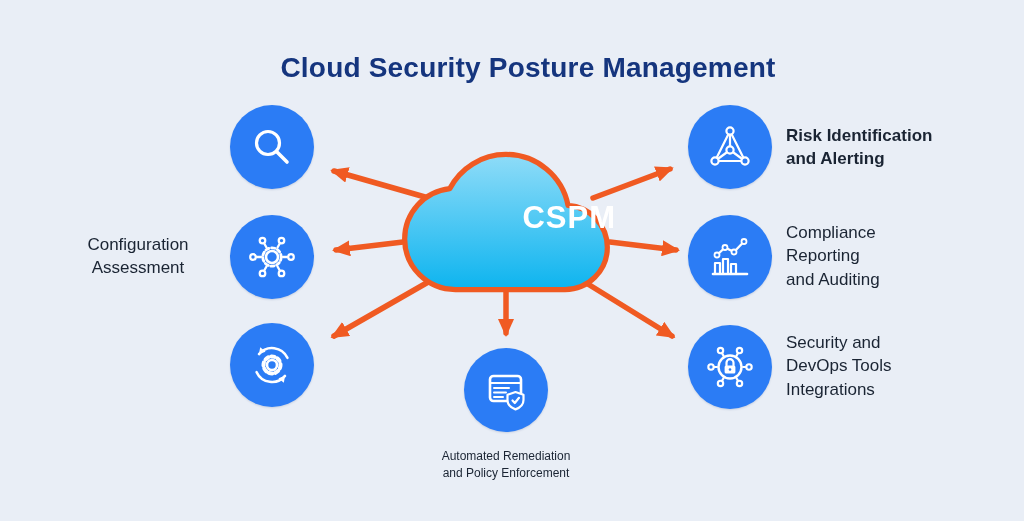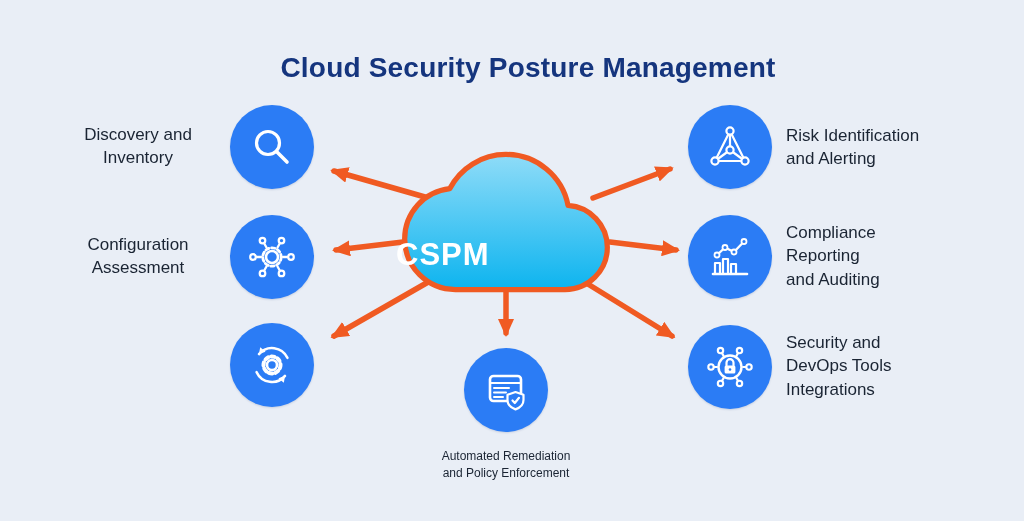--- a/index.html
+++ b/index.html
@@ -21,23 +21,22 @@
   .cloud svg { display:block; width:220px; height:152px; }
   .cloud-path {
     fill:url(#cloudGrad);
     stroke:var(--cloud-border,#f05a22);
     stroke-width:0.62; stroke-linejoin:round;
   }
   stop.s1 { stop-color:var(--cloud-top,#8fdcf8); }
   stop.s2 { stop-color:var(--cloud-bottom,#0db4ef); }
   .cloud-label {
     position:absolute; left:0; top:54px; width:100%;
-    text-align:left; font-size:31px; font-weight:700; color:#ffffff;
+    text-align:right; font-size:31px; font-weight:700; color:#ffffff;
     letter-spacing:1px;
-    margin-top:37px;
   }
 
   .node-circle {
     position:absolute; width:84px; height:84px; border-radius:50%;
     background:var(--circle,#2b7cf5);
     display:flex; align-items:center; justify-content:center;
     box-shadow:0 1px 2px rgba(20,50,110,0.15);
   }
   .node-label {
     position:absolute; font-size:17px; line-height:1.38; font-weight:500;
@@ -179,26 +178,24 @@
       <rect class="st" x="8" y="10" width="31" height="25" rx="3.5" stroke-width="2.6"></rect>
       <line class="st" x1="8" y1="17" x2="39" y2="17" stroke-width="2.2"></line>
       <line class="st" x1="12" y1="22" x2="27" y2="22" stroke-width="2"></line>
       <line class="st" x1="12" y1="26.5" x2="24" y2="26.5" stroke-width="2"></line>
       <line class="st" x1="12" y1="31" x2="21" y2="31" stroke-width="2"></line>
       <path class="fb st" d="M33.5 26 L41.5 28.8 V34 C41.5 38.8 38.3 41.6 33.5 43.4 C28.7 41.6 25.5 38.8 25.5 34 V28.8 Z" stroke-width="2.2"></path>
       <polyline class="st" points="30.5,34.5 32.8,37 37,31.8" stroke-width="2.2"></polyline>
     </svg>
   </div>
 
-  <div class="node-label lab-left" style="left:48px; top:123px; width:180px;">Discovery and
-Inventory</div>
   <div class="node-label lab-left" style="left:48px; top:233px; width:180px;">Configuration
 Assessment</div>
 
-  <div class="node-label lab-right" style="left:786px; top:124px; width:210px;">Risk Identification
+  <div class="node-label lab-right" style="left:786px; top:124px; width:210px;font-weight:bold;">Risk Identification
 and Alerting</div>
   <div class="node-label lab-right" style="left:786px; top:331px; width:210px;">Security and
 DevOps Tools
 Integrations</div>
   <div class="node-label lab-right" style="left:786px; top:221px; width:210px;">Compliance
 Reporting
 and Auditing</div>
 
   <div class="node-label lab-bottom" style="left:346px; top:448px; width:320px; font-size:12px;">Automated Remediation
 and Policy Enforcement</div>

